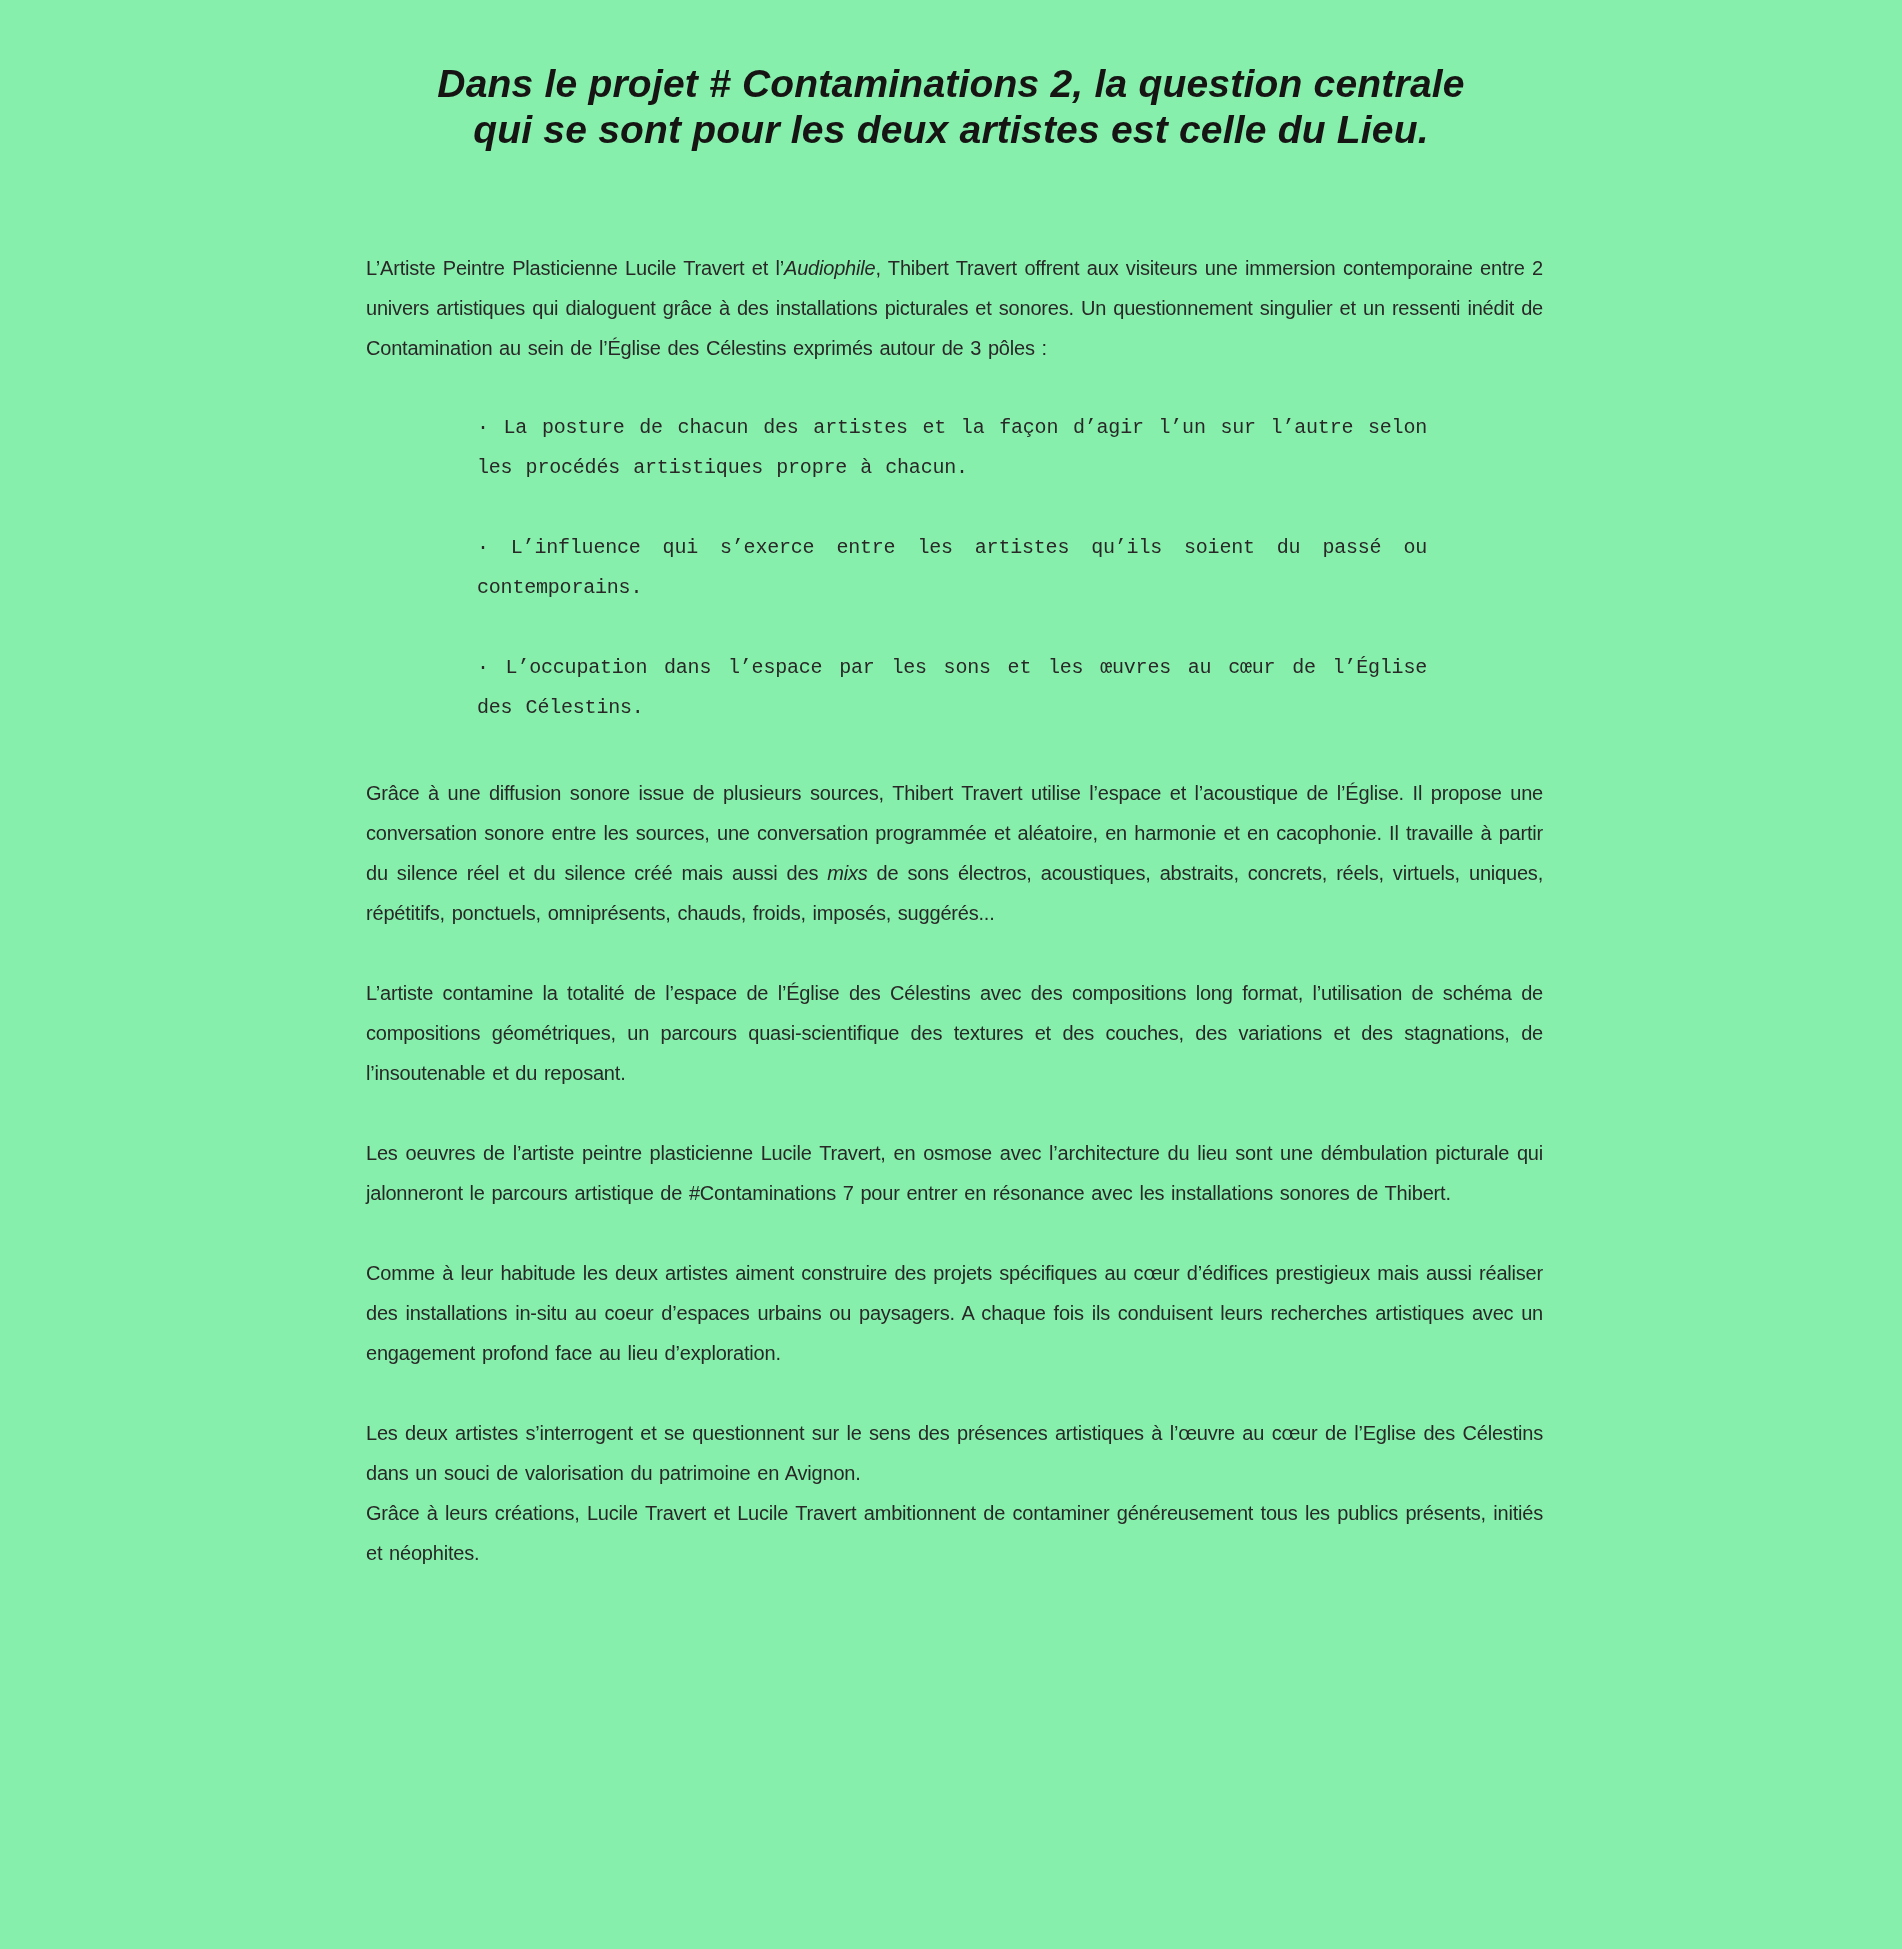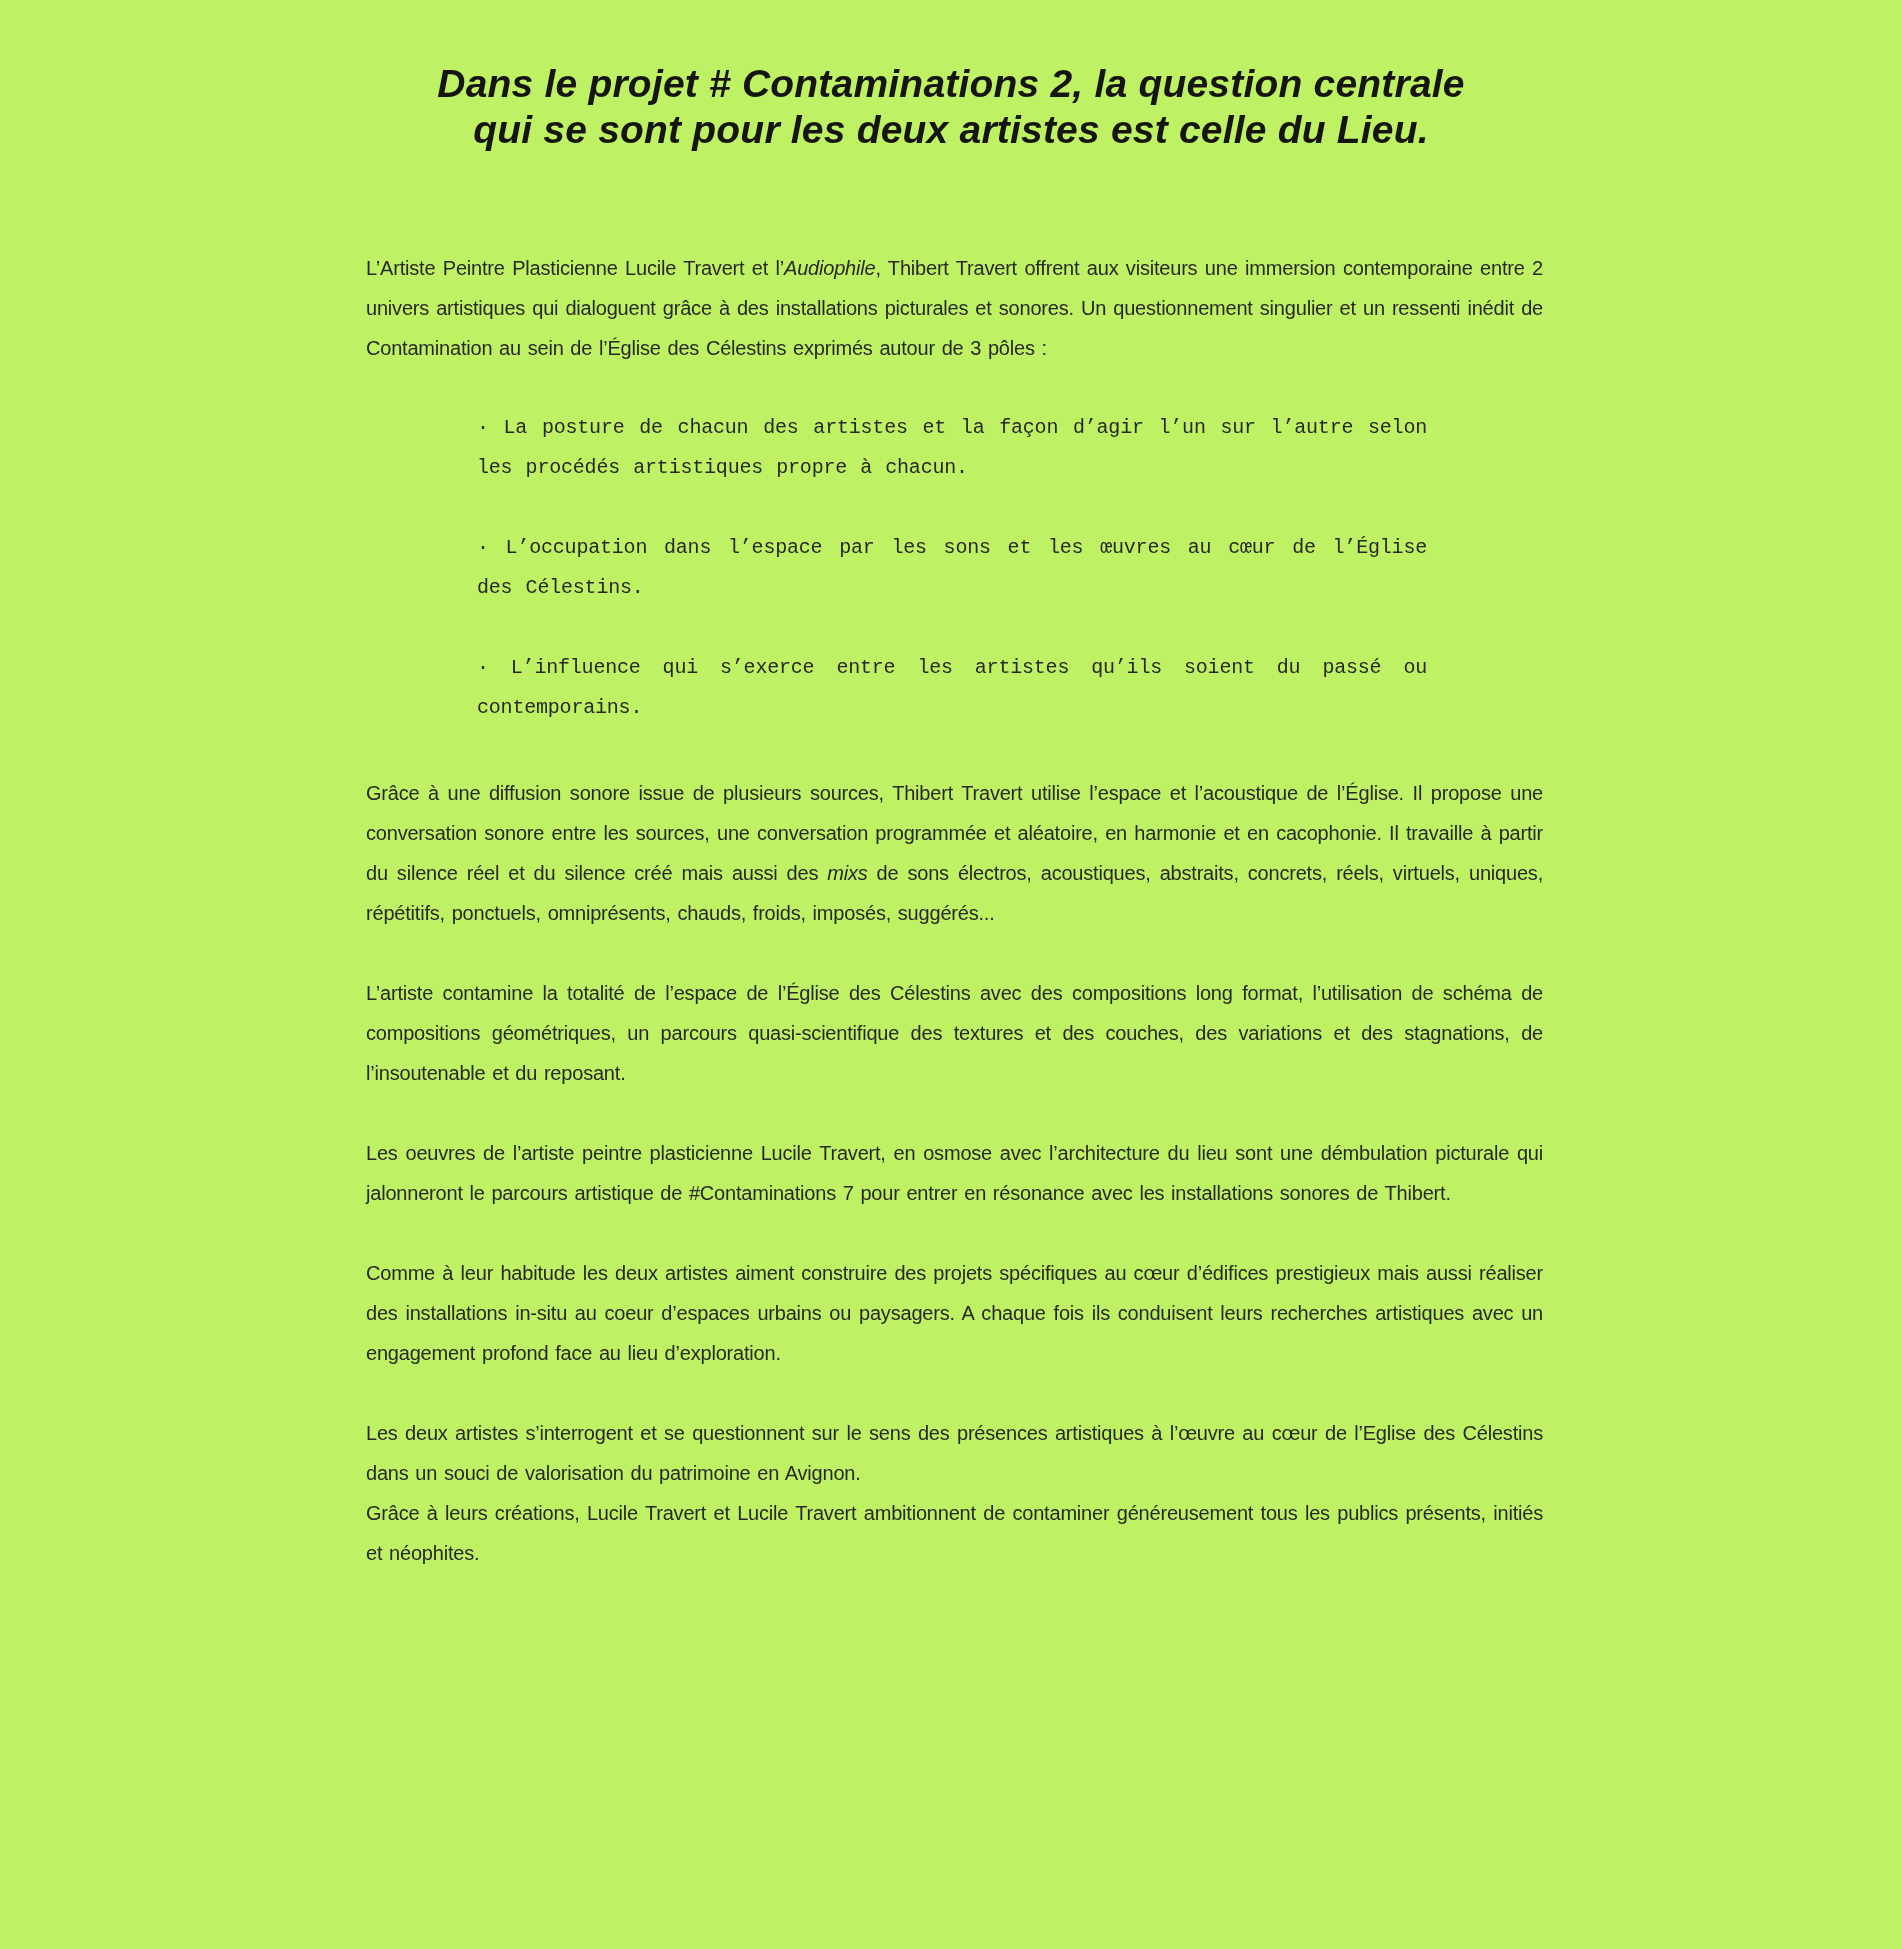--- a/index.html
+++ b/index.html
@@ -4,21 +4,21 @@
 <style>
   html, body {
     margin: 0;
     padding: 0;
     background: #ffffff;
   }
   .page {
     position: relative;
     width: 1902px;
     height: 1950px;
-    background: #bef264;
+    background: #86efac;
     font-family: "Liberation Sans", "DejaVu Sans", sans-serif;
     color: #2a2827;
     overflow: hidden;
   }
   .doc-title {
     margin: 0;
     padding-top: 61px;
     text-align: center;
     font-style: italic;
     font-weight: bold;
@@ -70,22 +70,22 @@
     <span class="title-line">Dans le projet # Contaminations 2, la question centrale</span>
     <span class="title-line">qui se sont pour les deux artistes est celle du Lieu.</span>
   </h1>
 
   <div class="body-col">
 
     <p><span>L’Artiste Peintre Plasticienne Lucile Travert et l’</span><em>Audiophile</em><span>, Thibert Travert offrent aux visiteurs une immersion contemporaine entre 2 univers artistiques qui dialoguent grâce à des installations picturales et sonores. Un questionnement singulier et un ressenti inédit de Contamination au sein de l’Église des Célestins exprimés autour de 3 pôles :</span></p>
 
     <div class="bullet-list">
       <p class="bullet-item">· La posture de chacun des artistes et la façon d’agir l’un sur l’autre selon les procédés artistiques propre à chacun.</p>
+      <p class="bullet-item">· L’influence qui s’exerce entre les artistes qu’ils soient du passé ou contemporains.</p>
       <p class="bullet-item">· L’occupation dans l’espace par les sons et les œuvres au cœur de l’Église des Célestins.</p>
-      <p class="bullet-item">· L’influence qui s’exerce entre les artistes qu’ils soient du passé ou contemporains.</p>
     </div>
 
     <p><span>Grâce à une diffusion sonore issue de plusieurs sources, Thibert Travert utilise l’espace et l’acoustique de l’Église. Il propose une conversation sonore entre les sources, une conversation programmée et aléatoire, en harmonie et en cacophonie. Il travaille à partir du silence réel et du silence créé mais aussi des </span><em>mixs</em><span> de sons électros, acoustiques, abstraits, concrets, réels, virtuels, uniques, répétitifs, ponctuels, omniprésents, chauds, froids, imposés, suggérés...</span></p>
 
     <p>L’artiste contamine la totalité de l’espace de l’Église des Célestins avec des compositions long format, l’utilisation de schéma de compositions géométriques, un parcours quasi-scientifique des textures et des couches, des variations et des stagnations, de l’insoutenable et du reposant.</p>
 
     <p>Les oeuvres de l’artiste peintre plasticienne Lucile Travert, en osmose avec l’architecture du lieu sont une démbulation picturale qui jalonneront le parcours artistique de #Contaminations 7 pour entrer en résonance avec les installations sonores de Thibert.</p>
 
     <p>Comme à leur habitude les deux artistes aiment construire des projets spécifiques au cœur d’édifices prestigieux mais aussi réaliser des installations in-situ au coeur d’espaces urbains ou paysagers. A chaque fois ils conduisent leurs recherches artistiques avec un engagement profond face au lieu d’exploration.</p>
 

